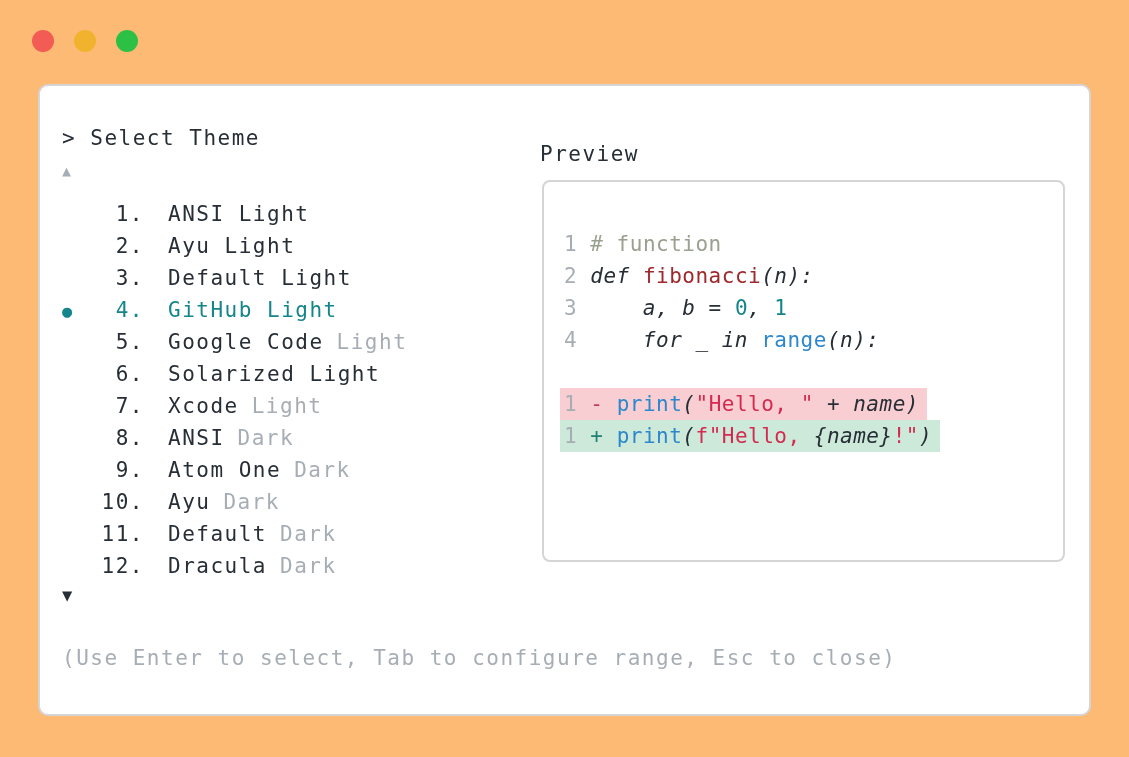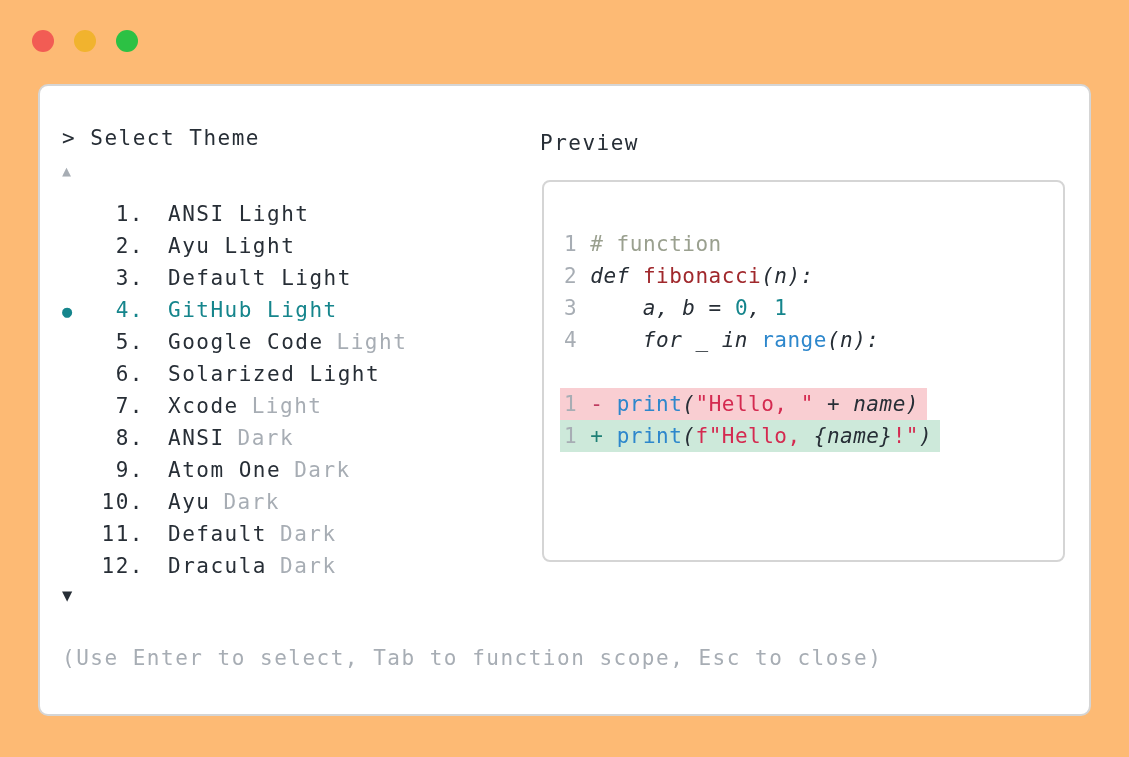--- a/index.html
+++ b/index.html
@@ -16,21 +16,21 @@
   
   .panel{
     position:absolute;left:38px;top:84px;width:1053px;height:632px;
     border:2px solid var(--c-border);border-radius:10px;background:#fff;box-sizing:border-box;
   }
   .title{
     position:absolute;left:22px;top:36px;font-size:21px;letter-spacing:1.5px;
     line-height:32px;color:var(--c-dark);white-space:pre;
   }
   .preview-label{
-    position:absolute;left:500px;top:41px;font-size:21px;letter-spacing:1.5px;
+    position:absolute;left:500px;top:52px;font-size:21px;letter-spacing:1.5px;
     line-height:32px;color:var(--c-dark);
   }
   .scroll-up{
     position:absolute;left:22px;top:72px;height:26px;line-height:26px;
     font-size:15px;color:var(--c-gray);cursor:default;
   }
   .scroll-down{
     position:absolute;left:22px;top:494px;height:30px;line-height:30px;
     font-size:17px;color:var(--c-dark);cursor:default;
   }
@@ -98,21 +98,21 @@
         <div class="theme-row"><span class="bullet"></span><span class="num">7.</span><span class="name">Xcode</span><span class="suffix">Light</span></div>
         <div class="theme-row"><span class="bullet"></span><span class="num">8.</span><span class="name">ANSI</span><span class="suffix">Dark</span></div>
         <div class="theme-row"><span class="bullet"></span><span class="num">9.</span><span class="name">Atom One</span><span class="suffix">Dark</span></div>
         <div class="theme-row"><span class="bullet"></span><span class="num">10.</span><span class="name">Ayu</span><span class="suffix">Dark</span></div>
         <div class="theme-row"><span class="bullet"></span><span class="num">11.</span><span class="name">Default</span><span class="suffix">Dark</span></div>
         <div class="theme-row"><span class="bullet"></span><span class="num">12.</span><span class="name">Dracula</span><span class="suffix">Dark</span></div>
       </div>
 
     <div class="scroll-down">▼</div>
 
-    <div class="hint">(Use Enter to select, Tab to function scope, Esc to close)</div>
+    <div class="hint">(Use Enter to select, Tab to configure range, Esc to close)</div>
 
     <div class="preview-box">
       <div class="code" id="code">
           <div class="code-line"><span class="tk-g">1</span><span class="tk-d"> </span><span class="tk-cm"># function</span></div>
           <div class="code-line"><span class="tk-g">2</span><span class="tk-d"> def </span><span class="tk-fn">fibonacci</span><span class="tk-d">(n):</span></div>
           <div class="code-line"><span class="tk-g">3</span><span class="tk-d">     a, b = </span><span class="tk-tl">0</span><span class="tk-d">, </span><span class="tk-tl">1</span></div>
           <div class="code-line"><span class="tk-g">4</span><span class="tk-d">     for _ in </span><span class="tk-bl">range</span><span class="tk-d">(n):</span></div>
           <div class="code-line">&nbsp;</div>
           <div class="code-line"><span class="diff-band removed"><span class="tk-g">1</span><span class="tk-d"> </span><span class="tk-mn">-</span><span class="tk-d"> </span><span class="tk-bl">print</span><span class="tk-d">(</span><span class="tk-cr">"Hello, "</span><span class="tk-d"> + name)</span></span></div>
           <div class="code-line"><span class="diff-band added"><span class="tk-g">1</span><span class="tk-d"> </span><span class="tk-pl">+</span><span class="tk-d"> </span><span class="tk-bl">print</span><span class="tk-d">(</span><span class="tk-cr">f"Hello, </span><span class="tk-d">{name}</span><span class="tk-cr">!"</span><span class="tk-d">)</span></span></div>

